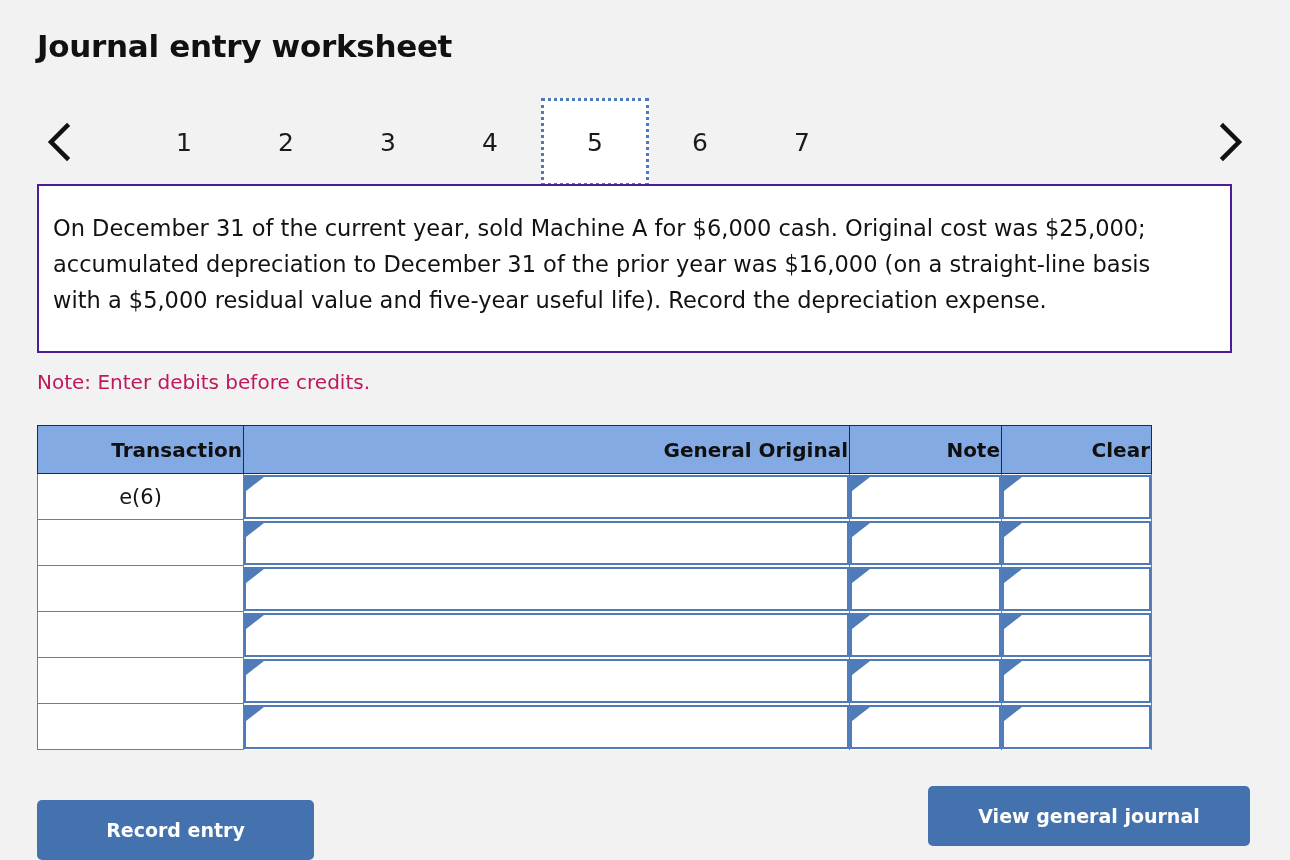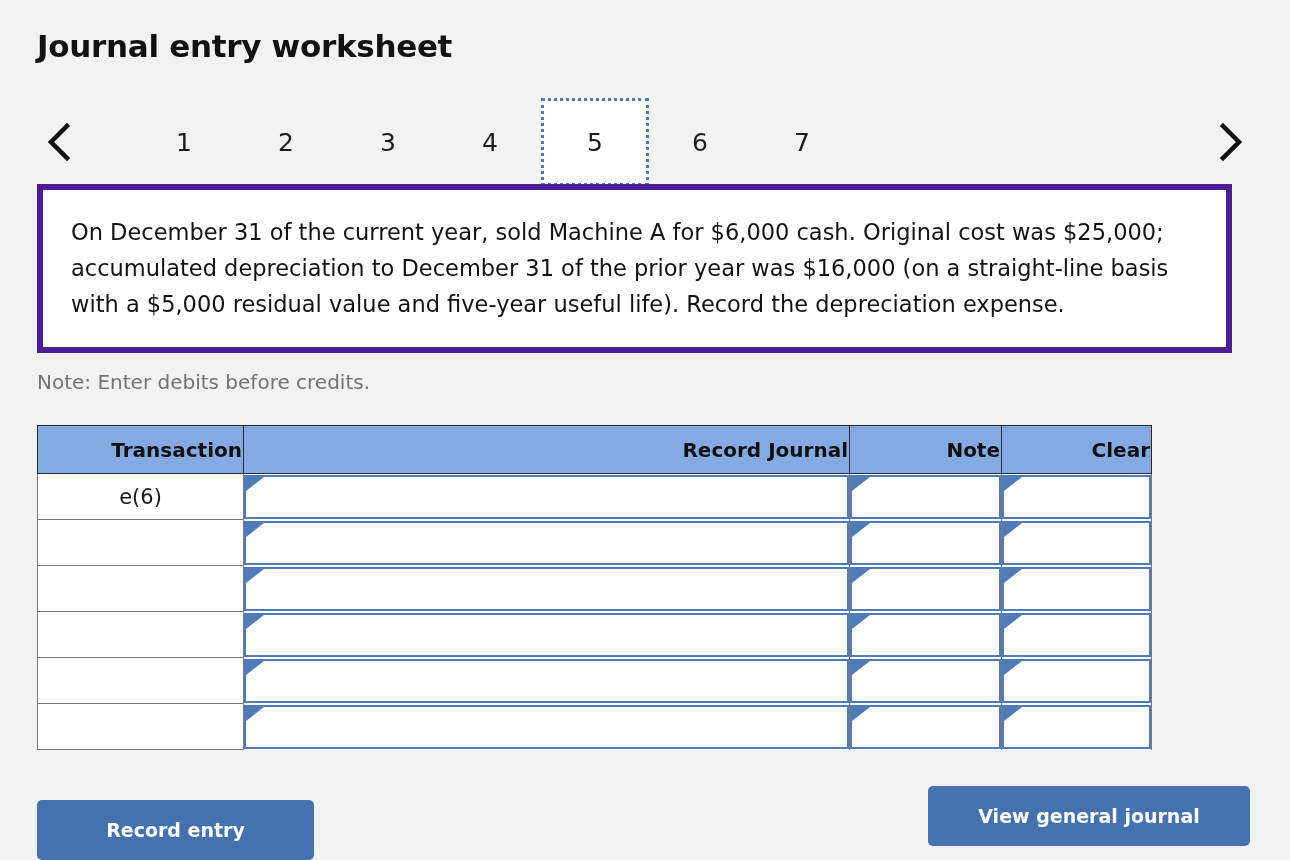--- a/index.html
+++ b/index.html
@@ -82,36 +82,36 @@
   }
 
   
   .desc-box {
     position: absolute;
     left: 37px;
     top: 184px;
     width: 1195px;
     height: 169px;
     background: #ffffff;
-    border: 6px solid #4c1d95;
-    padding: 24px 30px 0 28px;
+    border: 2px solid #4c1d95;
+    padding: 24px 30px 0 14px;
   }
   .desc-text {
     font-size: 22.5px;
     line-height: 36px;
     color: #121212;
   }
 
   
   .note {
     position: absolute;
     left: 37px;
     top: 370px;
     font-size: 20px;
-    color: #737373;
+    color: #be185d;
   }
 
   
   .journal-table {
     position: absolute;
     left: 37px;
     top: 425px;
     width: 1114px;
     border-collapse: collapse;
     table-layout: fixed;
@@ -254,21 +254,21 @@
   <div class="desc-box">
     <div class="desc-text">On December 31 of the current year, sold Machine A for $6,000 cash. Original cost was $25,000; accumulated depreciation to December 31 of the prior year was $16,000 (on a straight-line basis with a $5,000 residual value and five-year useful life). Record the depreciation expense.</div>
   </div>
 
   <div class="note">Note: Enter debits before credits.</div>
 
   <table class="journal-table">
     <thead>
       <tr>
         <th class="col-transaction">Transaction</th>
-        <th class="col-general">Record Journal</th>
+        <th class="col-general">General Original</th>
         <th class="col-debit">Note</th>
         <th class="col-credit">Clear</th>
       </tr>
     </thead>
     <tbody>
 
       <tr>
         <td class="txn-cell">e(6)</td>
         <td class="cell-input">
           <div class="cell-input-wrap">

